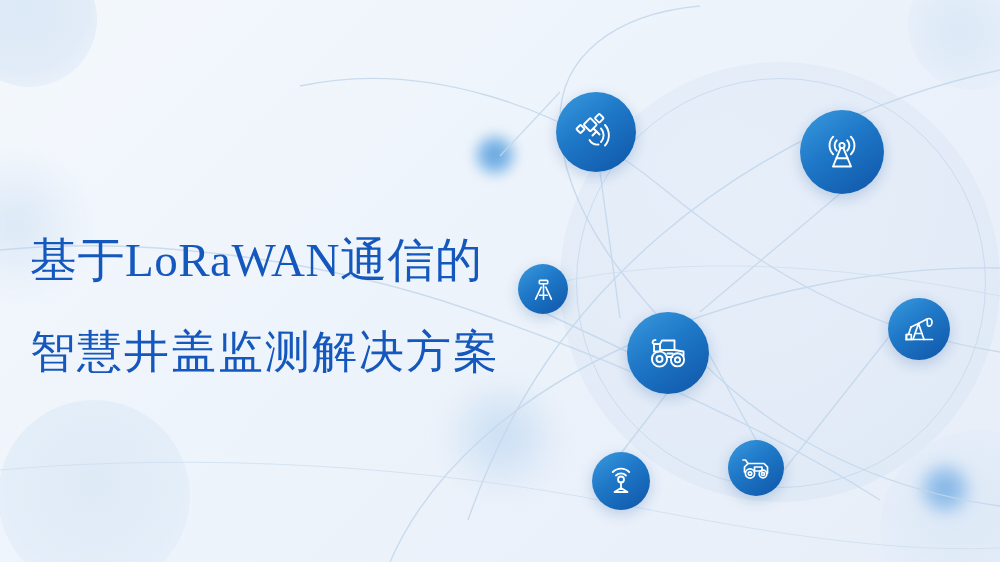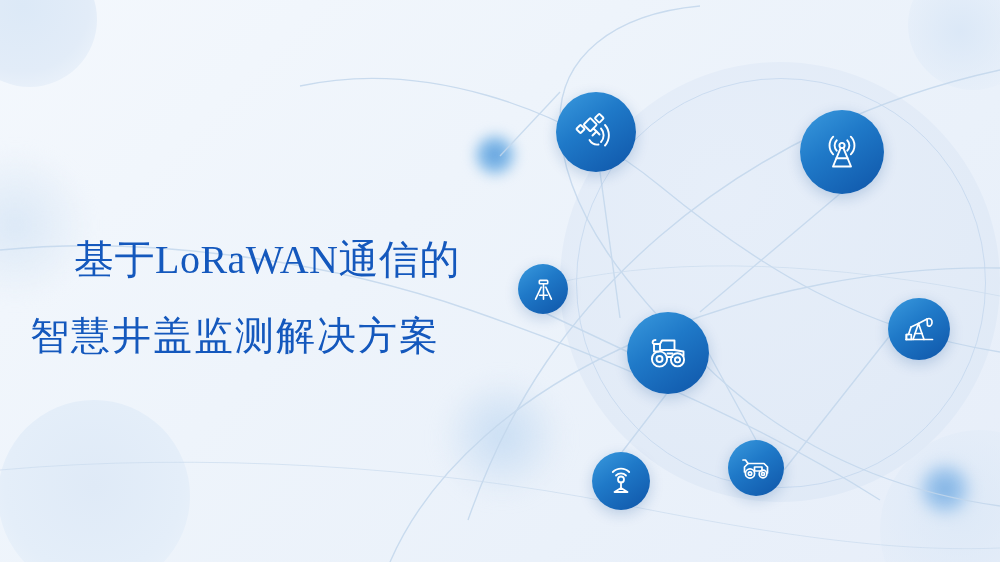--- a/index.html
+++ b/index.html
@@ -88,25 +88,25 @@
 
   
   .title-wrap{position:absolute;left:30px;top:228px;width:560px;}
   .title-line{
     color:#1458bd;
     letter-spacing:.5px;
     white-space:nowrap;
   }
   .title-line-1{
     font-family:"Liberation Serif","DejaVu Serif",serif;
-    font-size:40px;line-height:64px;margin-left:44px;
+    font-size:47px;line-height:64px;
   }
   .title-line-2{
-    font-family:Liberation Sans, sans-serif;
-    font-size:39px;line-height:64px;margin-top:12px;letter-spacing:2px;
+    font-family:Liberation Mono, monospace;
+    font-size:45px;line-height:64px;margin-top:32px;letter-spacing:2px;
   }
 </style>
 </head>
 <body>
 
 <div id="slide">
 
   <div class="blob blob-tl"></div>
   <div class="blob blob-tl2"></div>
   <div class="blob blob-bl"></div>

